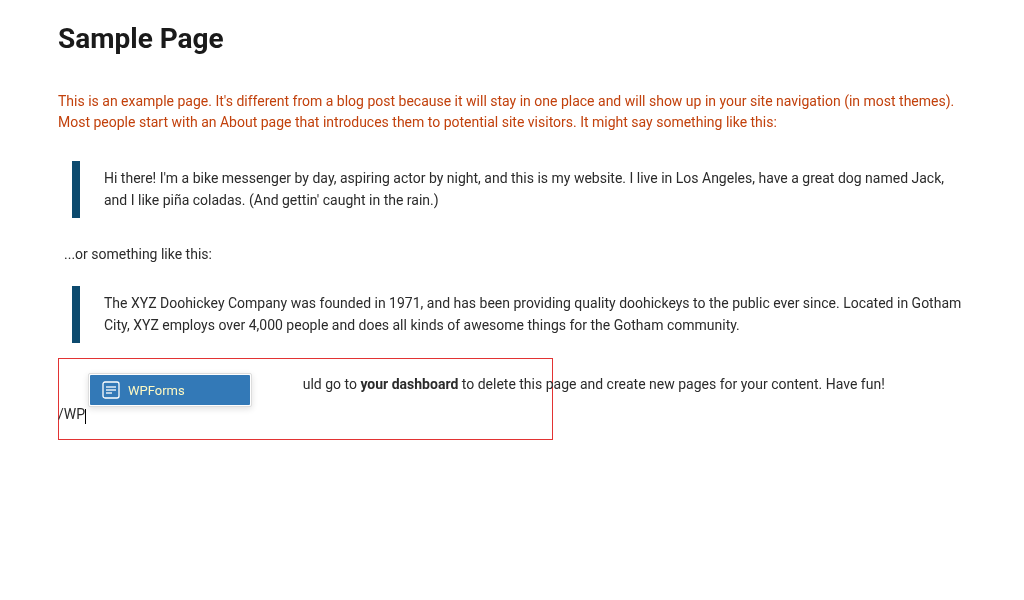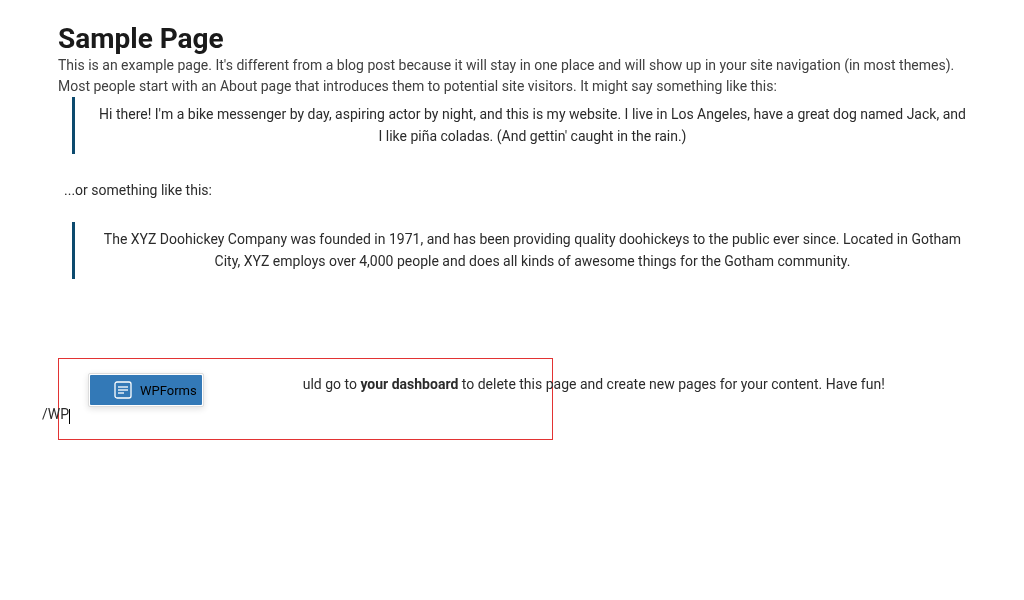--- a/index.html
+++ b/index.html
@@ -10,35 +10,36 @@
     width: 1024px;
     height: 600px;
     position: relative;
   }
   .container {
     padding: 22px 58px 0 58px;
   }
   .page-title {
     font-size: 28px;
     font-weight: 700;
+    margin-bottom: 36px;
     color: #1a1a1a;
   }
   .intro {
     font-size: 14px;
     line-height: 1.5;
-    color: #404040;
+    margin-bottom: 28px;
+    color: #c2410c;
   }
   blockquote {
-    border-left: 3px solid #0c4a6e;
+    border-left: 8px solid #0c4a6e;
     margin: 0 0 28px 14px;
     padding: 6px 0 6px 24px;
     font-size: 14px;
     line-height: 1.6;
     color: #2b2b2b;
-    text-align: center;
   }
   .mid-line {
     font-size: 14px;
     margin: 28px 0 24px 6px;
     color: #2b2b2b;
   }
   .highlight-box {
     border: 1.5px solid #e23333;
     padding: 0;
     position: absolute;
@@ -55,21 +56,21 @@
     position: absolute;
     left: 58px;
     top: 374px;
     width: 900px;
     margin-left: 40px;
   }
   .final-para b { font-weight: 700; }
   .slash-line {
     font-size: 14px;
     position: absolute;
-    left: 42px;
+    left: 58px;
     top: 406px;
     color: #2b2b2b;
   }
   .cursor-bar {
     display: inline-block;
     width: 1px;
     height: 15px;
     background: #000;
     vertical-align: middle;
     margin-left: 0px;
@@ -83,24 +84,24 @@
     border: 1px solid #ddd;
     box-shadow: 0 2px 6px rgba(0,0,0,0.12);
     border-radius: 2px;
     padding: 1px;
     z-index: 10;
   }
   .dropdown-item {
     display: flex;
     align-items: center;
     background: #3379b7;
-    color: #000000;
-    padding: 6px 44px 6px 24px;
+    color: #fef9c3;
+    padding: 6px 44px 6px 12px;
     font-size: 13px;
-    width: 112px;
+    width: 160px;
     border-radius: 1px;
     cursor: pointer;
   }
   .dropdown-item svg {
     margin-right: 8px;
     flex-shrink: 0;
   }
 </style>
 </head>
 <body>

